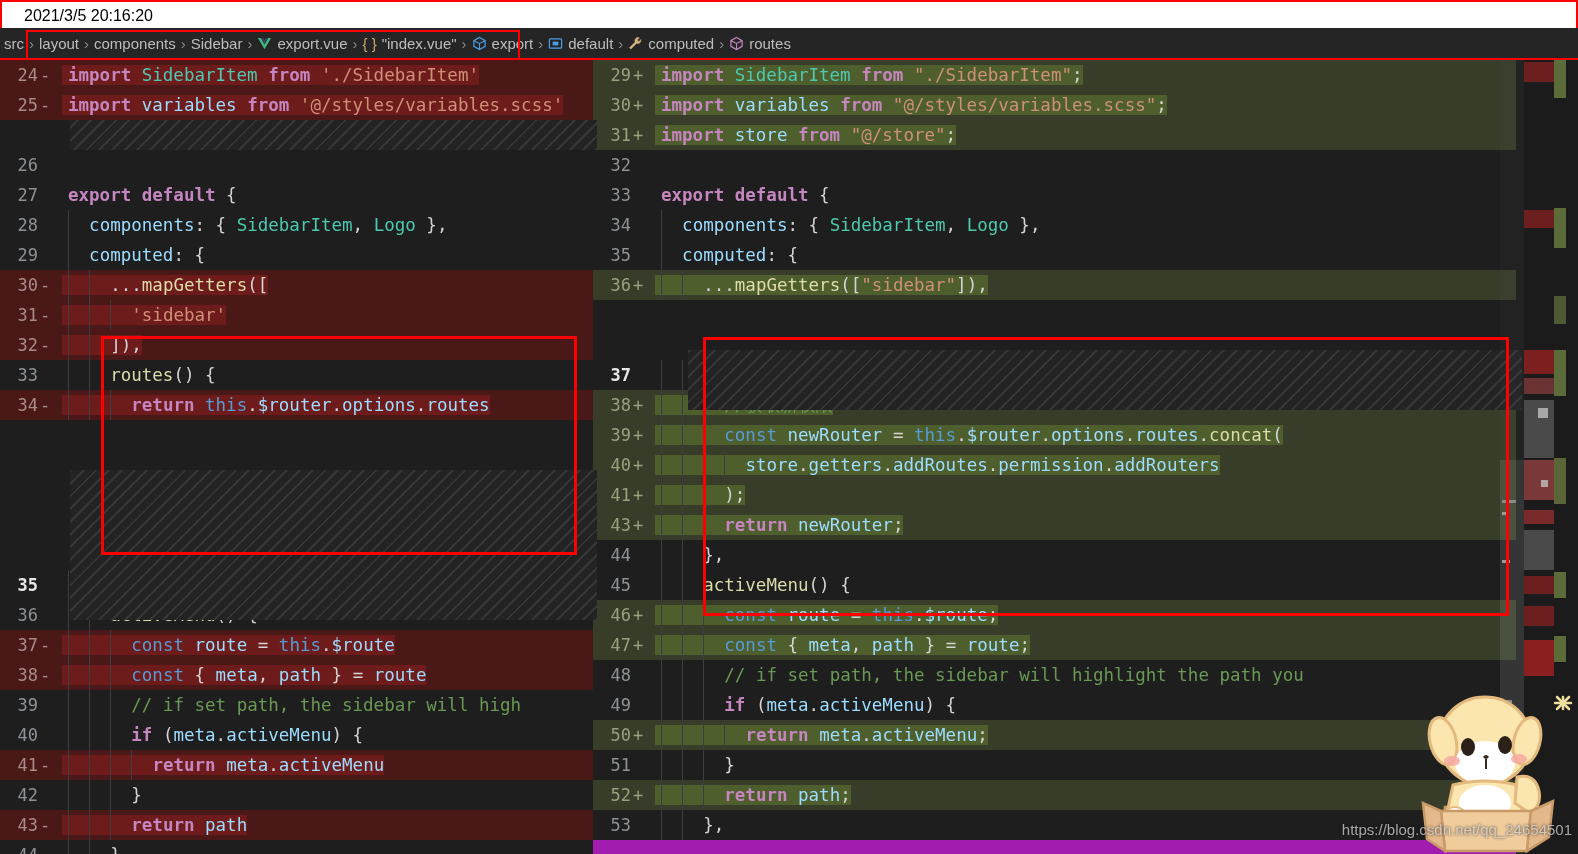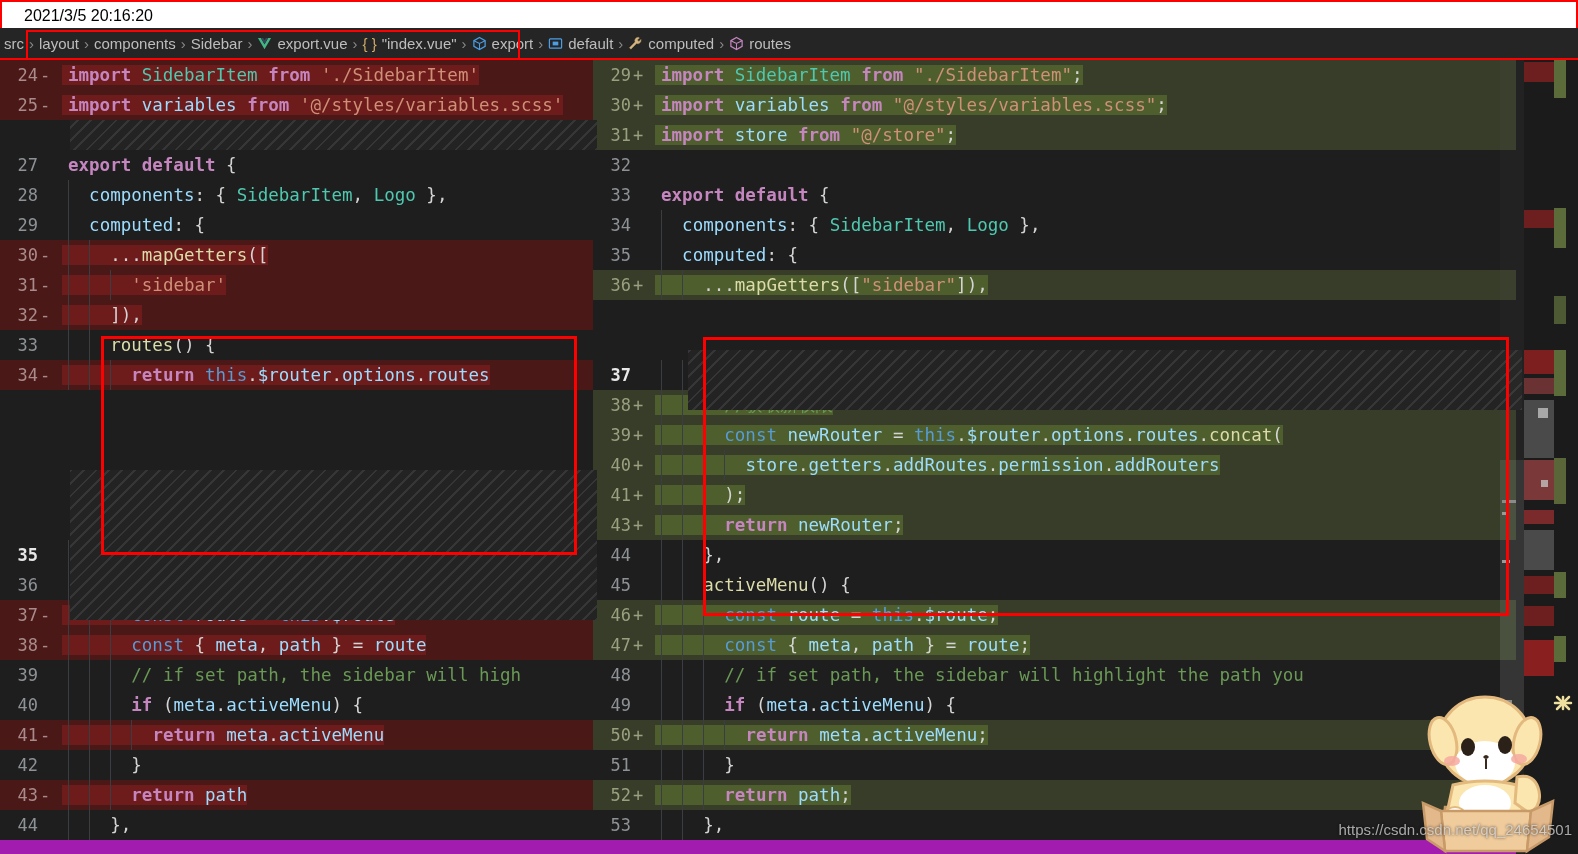--- a/index.html
+++ b/index.html
@@ -198,20 +198,21 @@
   </span>
 </div>
 <div id="breadcrumb-hl"></div>
 
 <div id="editor">
 
   <div class="pane" id="pane-left">
       <div class="row del"><div class="gutter">24<span class="sign">-</span></div><div class="codecell"><span class="code" style="background: rgb(110, 27, 27); box-decoration-break: clone;"><span class="kw">import</span><span class="pun"> </span><span class="cls">SidebarItem</span><span class="pun"> </span><span class="kw">from</span><span class="pun"> </span><span class="str">'./SidebarItem'</span></span></div></div>
       <div class="row del"><div class="gutter">25<span class="sign">-</span></div><div class="codecell"><span class="code" style="background: rgb(110, 27, 27); box-decoration-break: clone;"><span class="kw">import</span><span class="pun"> </span><span class="var">variables</span><span class="pun"> </span><span class="kw">from</span><span class="pun"> </span><span class="str">'@/styles/variables.scss'</span></span></div></div>
       <div class="row filler"><div class="gutter"></div></div>
+      <div class="row ctx"><div class="gutter">26<span class="sign"></span></div><div class="codecell"><span class="code"></span></div></div>
       <div class="row ctx"><div class="gutter">27<span class="sign"></span></div><div class="codecell"><span class="code"><span class="kw">export</span><span class="pun"> </span><span class="kw">default</span><span class="pun"> </span><span class="pun">{</span></span></div></div>
       <div class="row ctx"><div class="gutter">28<span class="sign"></span></div><div class="codecell"><span class="ig" style="left: 6px;"></span><span class="code"><span class="pun"> </span><span class="pun"> </span><span class="var">components</span><span class="pun">:</span><span class="pun"> </span><span class="pun">{</span><span class="pun"> </span><span class="cls">SidebarItem</span><span class="pun">,</span><span class="pun"> </span><span class="cls">Logo</span><span class="pun"> </span><span class="pun">}</span><span class="pun">,</span></span></div></div>
       <div class="row ctx"><div class="gutter">29<span class="sign"></span></div><div class="codecell"><span class="ig" style="left: 6px;"></span><span class="code"><span class="pun"> </span><span class="pun"> </span><span class="var">computed</span><span class="pun">:</span><span class="pun"> </span><span class="pun">{</span></span></div></div>
       <div class="row del"><div class="gutter">30<span class="sign">-</span></div><div class="codecell"><span class="ig" style="left: 6px;"></span><span class="ig" style="left: 27.04px;"></span><span class="code" style="background: rgb(110, 27, 27); box-decoration-break: clone;"><span class="pun"> </span><span class="pun"> </span><span class="pun"> </span><span class="pun"> </span><span class="pun">.</span><span class="pun">.</span><span class="pun">.</span><span class="fn">mapGetters</span><span class="pun">(</span><span class="pun">[</span></span></div></div>
       <div class="row del"><div class="gutter">31<span class="sign">-</span></div><div class="codecell"><span class="ig" style="left: 6px;"></span><span class="ig" style="left: 27.04px;"></span><span class="ig" style="left: 48.08px;"></span><span class="code" style="background: rgb(110, 27, 27); box-decoration-break: clone;"><span class="pun"> </span><span class="pun"> </span><span class="pun"> </span><span class="pun"> </span><span class="pun"> </span><span class="pun"> </span><span class="str">'sidebar'</span></span></div></div>
       <div class="row del"><div class="gutter">32<span class="sign">-</span></div><div class="codecell"><span class="ig" style="left: 6px;"></span><span class="ig" style="left: 27.04px;"></span><span class="code" style="background: rgb(110, 27, 27); box-decoration-break: clone;"><span class="pun"> </span><span class="pun"> </span><span class="pun"> </span><span class="pun"> </span><span class="pun">]</span><span class="pun">)</span><span class="pun">,</span></span></div></div>
       <div class="row ctx"><div class="gutter">33<span class="sign"></span></div><div class="codecell"><span class="ig" style="left: 6px;"></span><span class="ig" style="left: 27.04px;"></span><span class="code"><span class="pun"> </span><span class="pun"> </span><span class="pun"> </span><span class="pun"> </span><span class="fn">routes</span><span class="pun">(</span><span class="pun">)</span><span class="pun"> </span><span class="pun">{</span></span></div></div>
       <div class="row del"><div class="gutter">34<span class="sign">-</span></div><div class="codecell"><span class="ig" style="left: 6px;"></span><span class="ig" style="left: 27.04px;"></span><span class="ig" style="left: 48.08px;"></span><span class="code" style="background: rgb(110, 27, 27); box-decoration-break: clone;"><span class="pun"> </span><span class="pun"> </span><span class="pun"> </span><span class="pun"> </span><span class="pun"> </span><span class="pun"> </span><span class="kw">return</span><span class="pun"> </span><span class="kw2">this</span><span class="pun">.</span><span class="var">$router</span><span class="pun">.</span><span class="var">options</span><span class="pun">.</span><span class="var">routes</span></span></div></div>
       <div class="row filler"><div class="gutter"></div></div>
       <div class="row filler"><div class="gutter"></div></div>
@@ -333,14 +334,14 @@
         <path d="M124 98 q18 -4 22 14 q3 16 -10 22 l-14 -10 Z" fill="#fbe6b0" stroke="#e3b97e" stroke-width="3"></path>
 
         <ellipse cx="62" cy="136" rx="10" ry="8" fill="#ffffff" stroke="#e3b97e" stroke-width="2"></ellipse>
 
         <path d="M48 132 L138 132 L134 172 L52 172 Z" fill="#f0cb9c" stroke="#c89a68" stroke-width="2.5"></path>
         <path d="M48 132 L30 124 L34 160 L52 172 Z" fill="#e3b88a" stroke="#c89a68" stroke-width="2.5"></path>
         <path d="M138 132 L160 122 L156 158 L134 172 Z" fill="#e3b88a" stroke="#c89a68" stroke-width="2.5"></path>
       </g>
     </svg>
   </div>
-  <div id="watermark">https://csdn.csdn.net/qq_24654501</div>
+  <div id="watermark">https://blog.csdn.net/qq_24654501</div>
 </div>
 
 </body></html>

